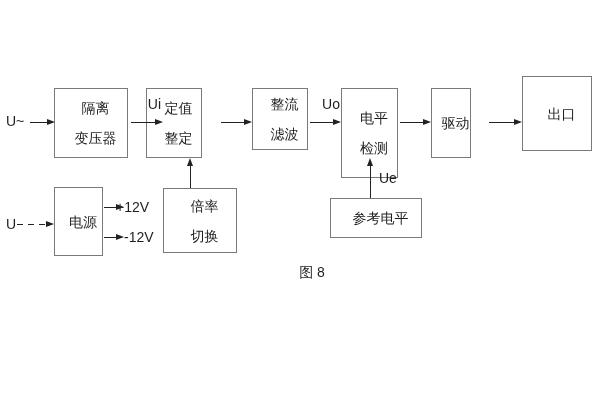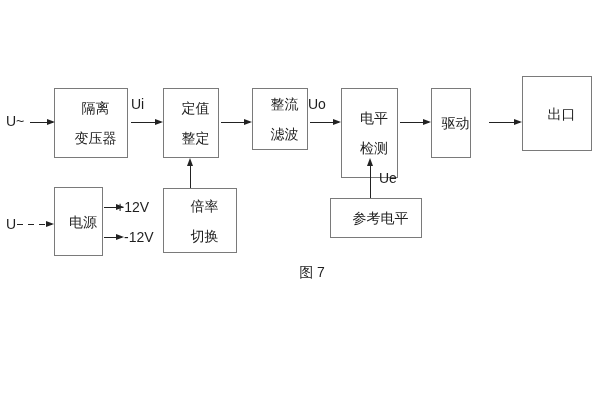--- a/index.html
+++ b/index.html
@@ -26,21 +26,21 @@
     font-size:14px;line-height:30px;
     text-align:left;white-space:nowrap;
     box-sizing:border-box;
     padding-left:9px;
   }
   .lbl{
     position:absolute;
     font-size:14px;line-height:16px;
     white-space:nowrap;
   }
-  .lbl.ctr{text-align:left;}
+  .lbl.ctr{text-align:right;}
   
   .ah{
     position:absolute;height:0;
     border-top:1px solid var(--line);
   }
   .ah::after{
     content:"";position:absolute;right:-2px;top:-4px;
     width:0;height:0;
     border-left:8px solid var(--line);
     border-top:3.5px solid transparent;
@@ -79,21 +79,21 @@
 </head>
 <body>
 
 <div class="canvas">
 
   <div class="box" style="left:54px;top:88px;width:74px;height:70px">
     <span>隔离</span>
     <span>变压器</span>
   </div>
 
-  <div class="box" style="left:163px;top:88px;width:56px;height:70px">
+  <div class="box" style="left:146px;top:88px;width:56px;height:70px">
     <span>定值</span>
     <span>整定</span>
   </div>
 
   <div class="box" style="left:252px;top:88px;width:56px;height:62px">
     <span>整流</span>
     <span>滤波</span>
   </div>
 
   <div class="box" style="left:341px;top:88px;width:57px;height:90px">
@@ -138,15 +138,15 @@
   <div class="ah" style="left:400px;top:122px;width:29px"></div>
   <div class="ah" style="left:489px;top:122px;width:31px"></div>
 
   <div class="ah" style="left:104px;top:207px;width:18px"></div>
   <div class="ah" style="left:104px;top:237px;width:18px"></div>
   <div class="ah-dash" style="left:17px;top:224px;width:35px"></div>
 
   <div class="av" style="left:190px;top:166px;height:22px"></div>
   <div class="av" style="left:370px;top:166px;height:32px"></div>
 
-  <div class="caption" style="left:282px;top:263px;width:60px">图 7</div>
+  <div class="caption" style="left:282px;top:263px;width:60px">图 8</div>
 
 </div>
 
 </body></html>

